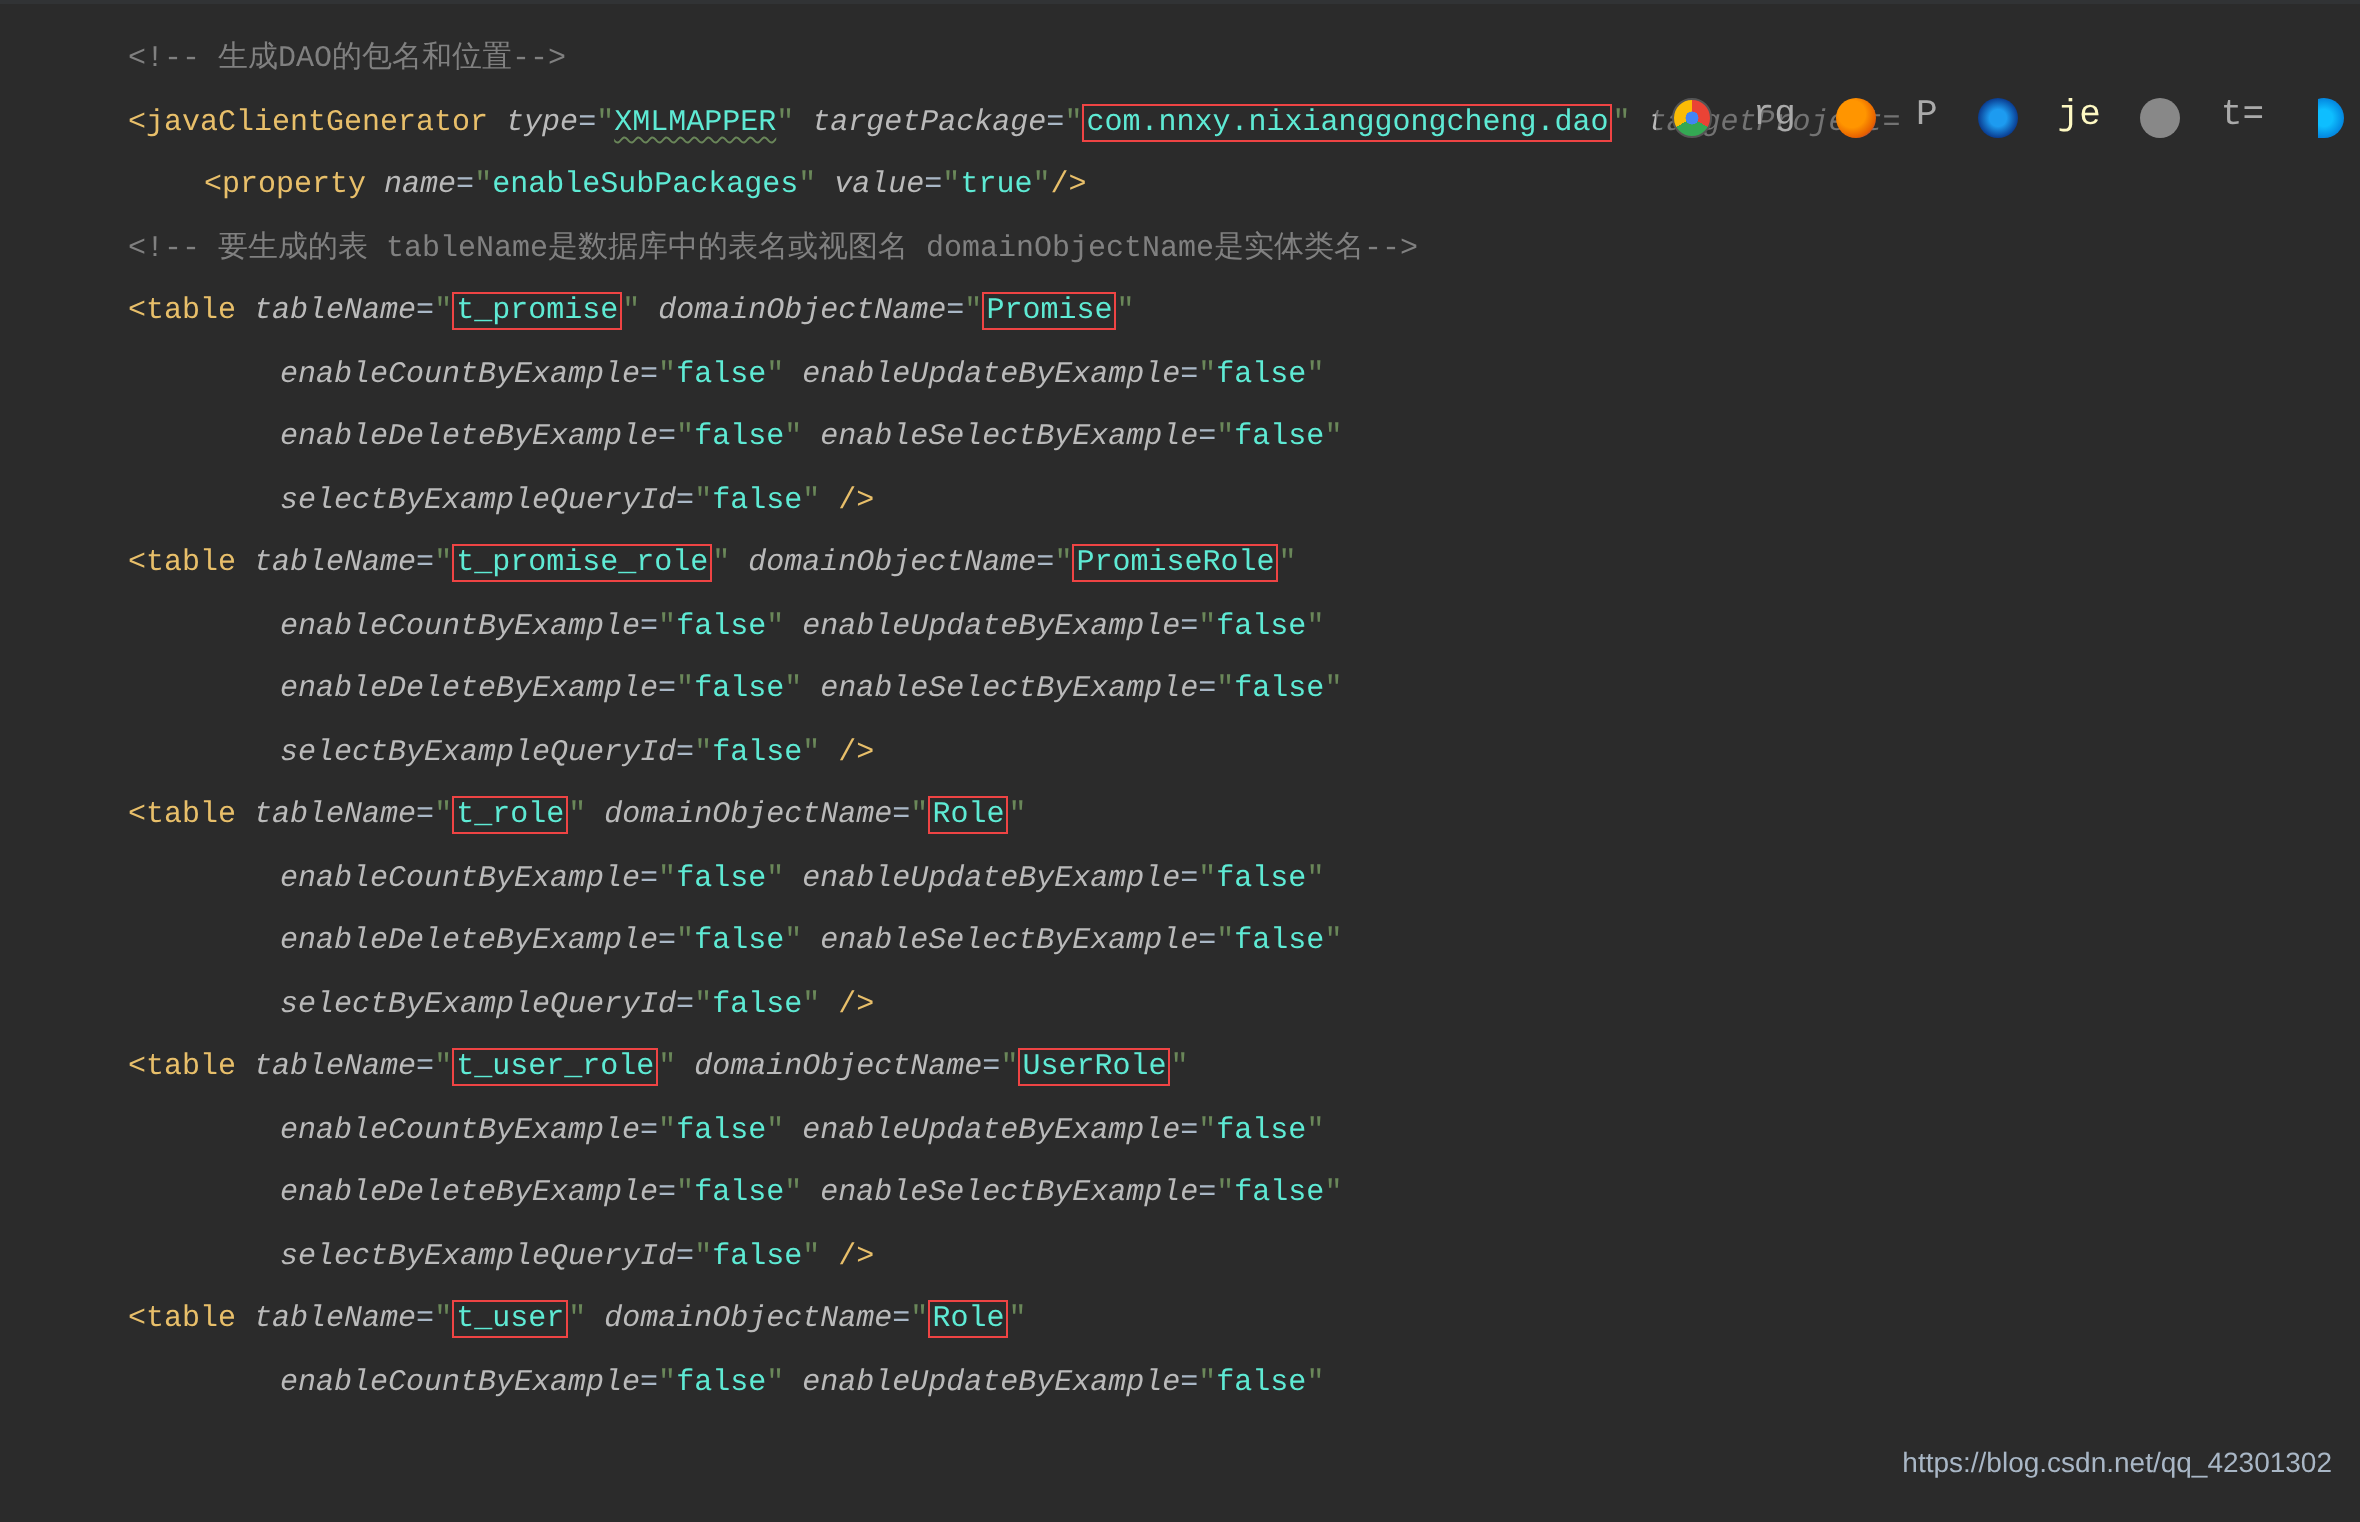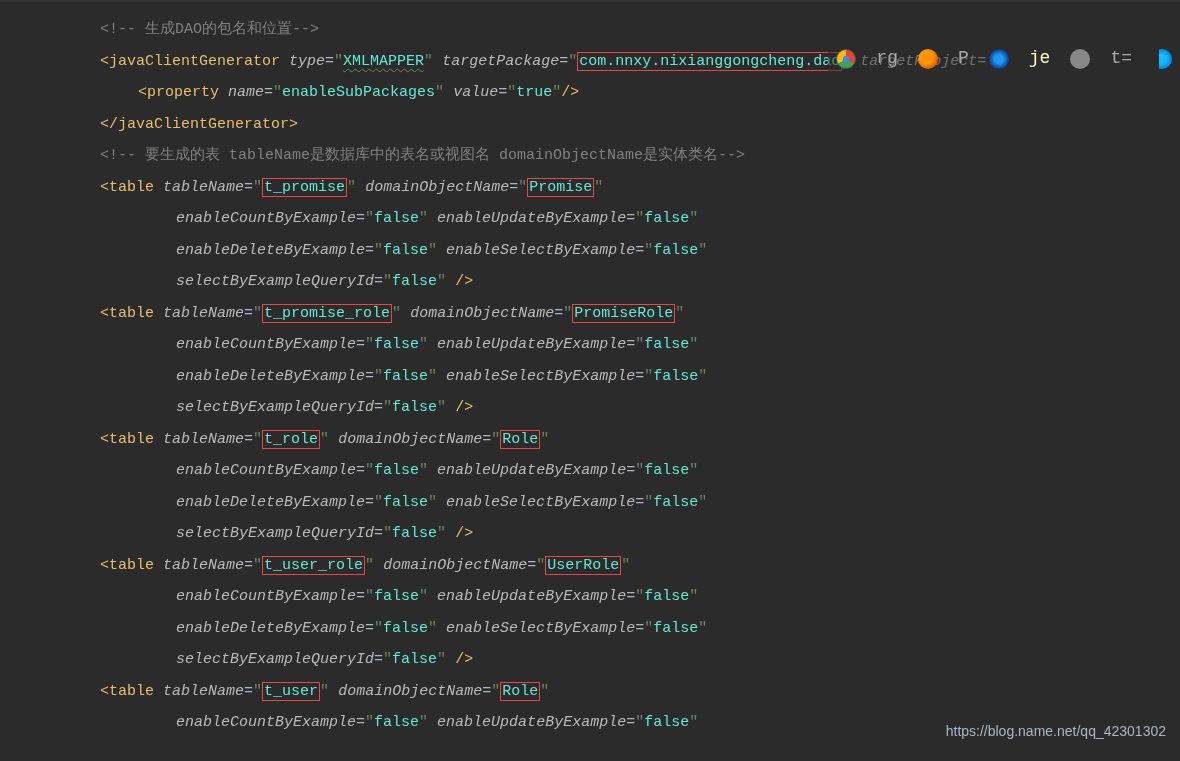--- a/index.html
+++ b/index.html
@@ -8,21 +8,21 @@
     width: 1180px;
     height: 761px;
     font-family: "Consolas", "Courier New", monospace;
     font-size: 15px;
     line-height: 31.5px;
     color: #a9b7c6;
     overflow: hidden;
     position: relative;
   }
   .editor {
-    padding-left: 100px;
+    padding-left: 64px;
     padding-top: 14px;
     white-space: nowrap;
   }
   .line { height: 31.5px; }
   .c-comment { color: #808080; }
   .c-tag { color: #e8bf6a; text-align: center; }
   .c-attr { color: #bababa; font-style: italic; }
   .c-op { color: #a9b7c6; }
   .c-str { color: #5eead4; }
   .c-strq { color: #6a8759; }
@@ -65,21 +65,20 @@
 <div class="topbar"></div>
 
 <div class="editor">
 
   <div class="line"><span class="c-comment">&lt;!-- 生成DAO的包名和位置--&gt;</span></div>
 
   <div class="line"><span class="c-tag">&lt;javaClientGenerator</span> <span class="c-attr">type</span><span class="c-op">=</span><span class="c-strq">"</span><span class="c-str wavy">XMLMAPPER</span><span class="c-strq">"</span>  <span class="c-attr">targetPackage</span><span class="c-op">=</span><span class="c-strq">"</span><span class="c-str boxed">com.nnxy.nixianggongcheng.dao</span><span class="c-strq">"</span>  <span class="c-attr">targetProject=</span></div>
 
   <div class="line"><span class="ind1"></span><span class="c-tag">&lt;property</span> <span class="c-attr">name</span><span class="c-op">=</span><span class="c-strq">"</span><span class="c-str">enableSubPackages</span><span class="c-strq">"</span> <span class="c-attr">value</span><span class="c-op">=</span><span class="c-strq">"</span><span class="c-str">true</span><span class="c-strq">"</span><span class="c-tag">/&gt;</span></div>
 
-  <div class="line"><span class="c-tag">&lt;/javaClientGenerator&gt;</span></div>
 
   <div class="line"><span class="c-comment">&lt;!-- 要生成的表 tableName是数据库中的表名或视图名 domainObjectName是实体类名--&gt;</span></div>
 
   <div id="tables-container">
       <div class="line"><span class="c-tag">&lt;table</span>  <span class="c-attr">tableName</span><span class="c-op">=</span><span class="c-strq">"</span><span class="c-str boxed">t_promise</span><span class="c-strq">"</span>  <span class="c-attr">domainObjectName</span><span class="c-op">=</span><span class="c-strq">"</span><span class="c-str boxed">Promise</span><span class="c-strq">"</span></div>
       <div class="line"><span class="ind2"></span><span class="c-attr">enableCountByExample</span><span class="c-op">=</span><span class="c-strq">"</span><span class="c-str">false</span><span class="c-strq">"</span> <span class="c-attr">enableUpdateByExample</span><span class="c-op">=</span><span class="c-strq">"</span><span class="c-str">false</span><span class="c-strq">"</span></div>
       <div class="line"><span class="ind2"></span><span class="c-attr">enableDeleteByExample</span><span class="c-op">=</span><span class="c-strq">"</span><span class="c-str">false</span><span class="c-strq">"</span> <span class="c-attr">enableSelectByExample</span><span class="c-op">=</span><span class="c-strq">"</span><span class="c-str">false</span><span class="c-strq">"</span></div>
       <div class="line"><span class="ind2"></span><span class="c-attr">selectByExampleQueryId</span><span class="c-op">=</span><span class="c-strq">"</span><span class="c-str">false</span><span class="c-strq">"</span> <span class="c-tag">/&gt;</span></div>
       <div class="line"><span class="c-tag">&lt;table</span>  <span class="c-attr">tableName</span><span class="c-op">=</span><span class="c-strq">"</span><span class="c-str boxed">t_promise_role</span><span class="c-strq">"</span>  <span class="c-attr">domainObjectName</span><span class="c-op">=</span><span class="c-strq">"</span><span class="c-str boxed">PromiseRole</span><span class="c-strq">"</span></div>
       <div class="line"><span class="ind2"></span><span class="c-attr">enableCountByExample</span><span class="c-op">=</span><span class="c-strq">"</span><span class="c-str">false</span><span class="c-strq">"</span> <span class="c-attr">enableUpdateByExample</span><span class="c-op">=</span><span class="c-strq">"</span><span class="c-str">false</span><span class="c-strq">"</span></div>
@@ -103,13 +102,13 @@
   <span style="color:#aaa">rg</span>
   <span class="bicon firefox"></span>
   <span style="color:#aaa">P</span>
   <span class="bicon safari"></span>
   <span style="color:#fef9c3">je</span>
   <span class="bicon grey"></span>
   <span style="color:#aaa">t=</span>
   <span class="bicon edge"></span>
 </div>
 
-<div class="watermark">https://blog.name.net/qq_42301302</div>
+<div class="watermark">https://blog.csdn.net/qq_42301302</div>
 
 </body></html>

